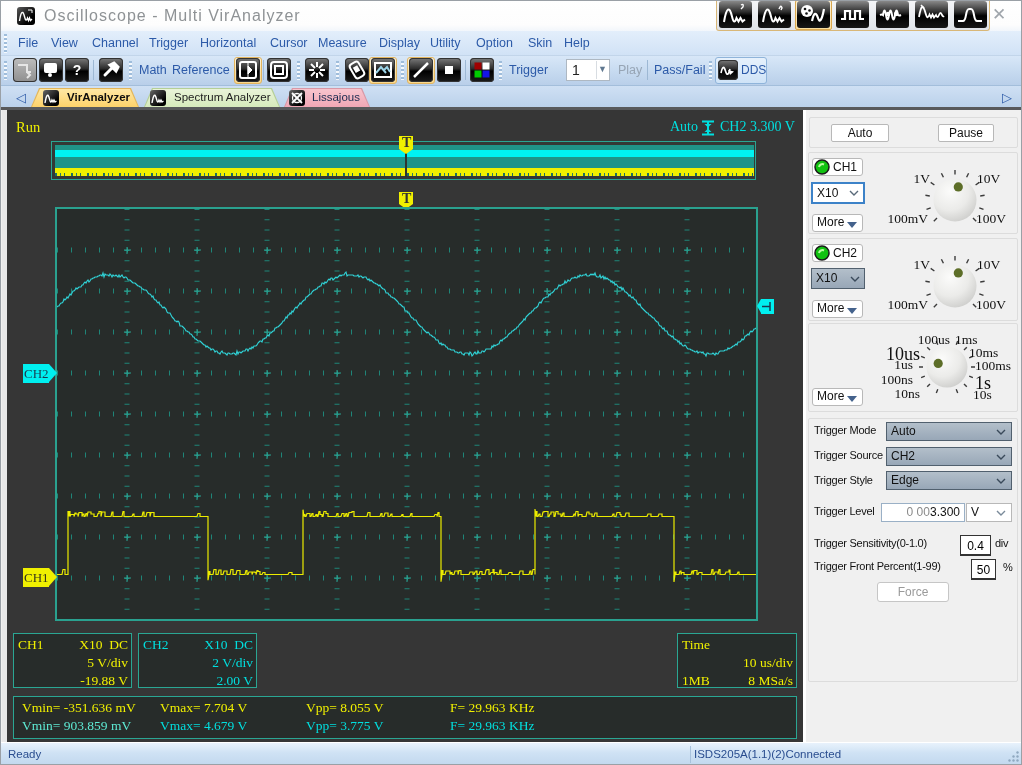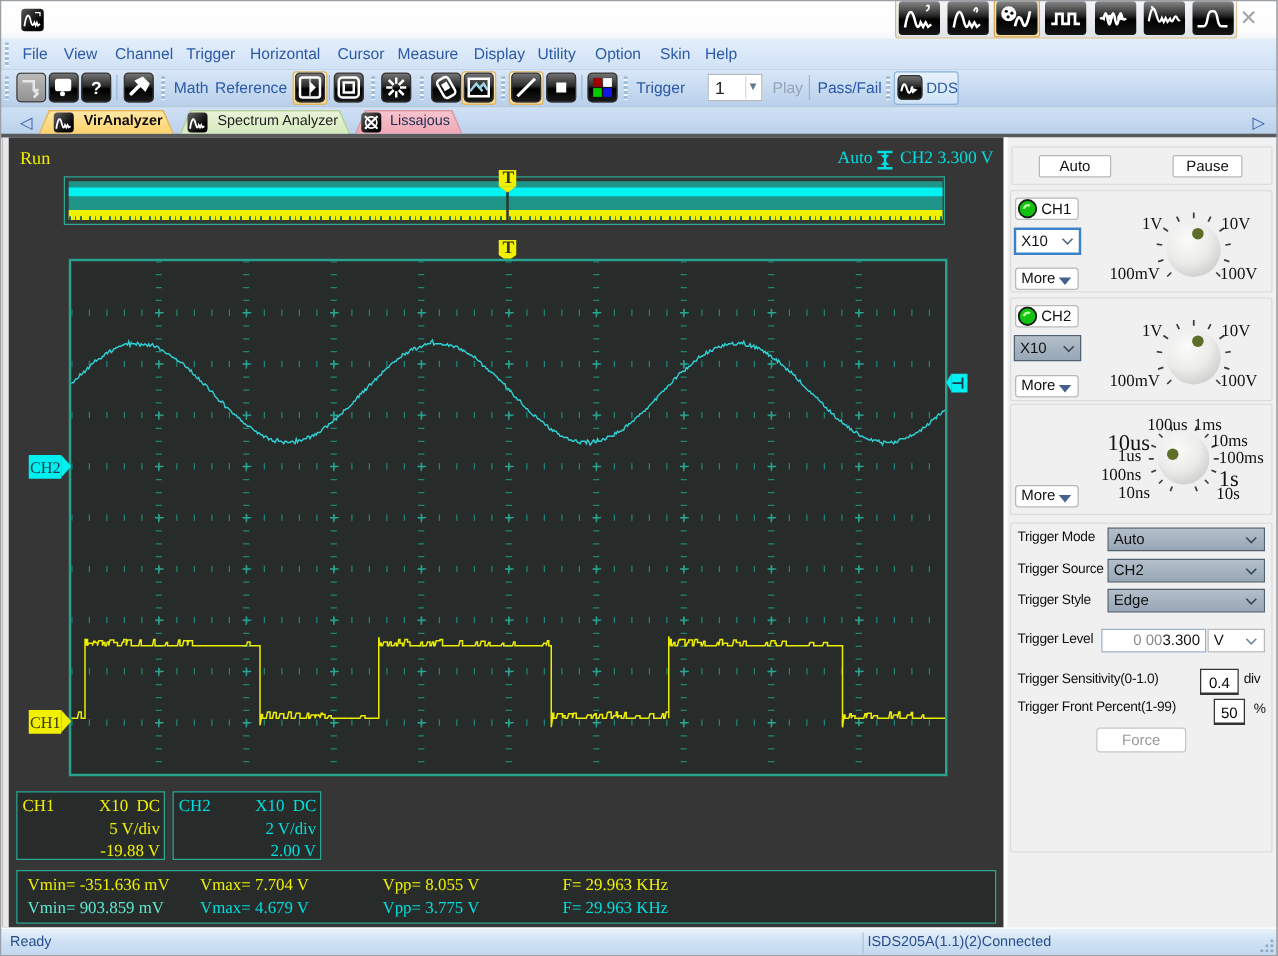--- a/index.html
+++ b/index.html
@@ -45,20 +45,21 @@
 .cbtxt { position:absolute; font-size:12px; color:#111; }
 </style>
 </head>
 <body>
 <div id="win"></div>
 <div id="titlebar">
   <div class="appicon"><svg width="18" height="18">
         <path d="M2.5 14 c1.5-10 3.5-11 5-4.5 c1 4.5 2 4.5 3 1.5 l1 2.5 l1-2.5 l1 2.5 l1.5-1.5" stroke="#fff" stroke-width="1.4" fill="none"></path>
         <path d="M11 3 h4 v3" stroke="#fff" stroke-width="1" fill="none"></path>
       </svg></div>
+  <div id="apptitle">Oscilloscope - Multi VirAnalyzer</div>
   <div id="closex">✕</div>
 
   <div style="position:absolute; left:716px; top:0px; width:274px; height:31px; border:1px solid #d9b777; border-top:none; background:linear-gradient(#f5f6f8,#dfe3e9); border-radius:0 0 3px 3px;"></div>
   <div class="modebtn" style="left:719px;">
       <svg width="33" height="27">
         <path d="M5 21 c2.5-15 5.5-16 8-5.5 c1.5 6.5 3 6.5 4.5 1.5 l2 3.5 l2-3.5 l2 3.5 l2.5-2" stroke="#fff" stroke-width="2" fill="none"></path>
         <path d="M22 4 q3 -2 2 2 l-2 2" stroke="#fff" stroke-width="1.4" fill="none"></path>
       </svg>
     </div>
   <div class="modebtn" style="left:758px;">
@@ -327,20 +328,26 @@
     <div style="position:absolute; right:3px; top:3px;">X10&nbsp; DC</div>
     <div style="position:absolute; right:3px; top:21px;">5 V/div</div>
     <div style="position:absolute; right:3px; top:39px;">-19.88 V</div>
   </div>
   <div class="tealbox serif" style="left:131px; top:523px; width:119px; height:55px; color:#00dfdf; font-size:13.5px;">
     <div style="position:absolute; left:4px; top:3px;">CH2</div>
     <div style="position:absolute; right:3px; top:3px;">X10&nbsp; DC</div>
     <div style="position:absolute; right:3px; top:21px;">2 V/div</div>
     <div style="position:absolute; right:3px; top:39px;">2.00 V</div>
   </div>
+  <div class="tealbox serif" style="left:670px; top:523px; width:120px; height:55px; color:#f0f000; font-size:13.5px;">
+    <div style="position:absolute; left:4px; top:3px;">Time</div>
+    <div style="position:absolute; right:3px; top:21px;">10 us/div</div>
+    <div style="position:absolute; left:4px; top:39px;">1MB</div>
+    <div style="position:absolute; right:3px; top:39px;">8 MSa/s</div>
+  </div>
 
   <div class="tealbox serif" style="left:6px; top:586px; width:784px; height:43px; font-size:13.5px;">
     <div style="position:absolute; left:8px; top:3px; color:#f0f000;">Vmin= -351.636 mV</div>
     <div style="position:absolute; left:146px; top:3px; color:#f0f000;">Vmax= 7.704 V</div>
     <div style="position:absolute; left:292px; top:3px; color:#f0f000;">Vpp= 8.055 V</div>
     <div style="position:absolute; left:436px; top:3px; color:#f0f000;">F= 29.963 KHz</div>
     <div style="position:absolute; left:8px; top:21px; color:#5eead4;">Vmin= 903.859 mV</div>
     <div style="position:absolute; left:146px; top:21px; color:#00dfdf;">Vmax= 4.679 V</div>
     <div style="position:absolute; left:292px; top:21px; color:#00dfdf;">Vpp= 3.775 V</div>
     <div style="position:absolute; left:436px; top:21px; color:#00dfdf;">F= 29.963 KHz</div>

